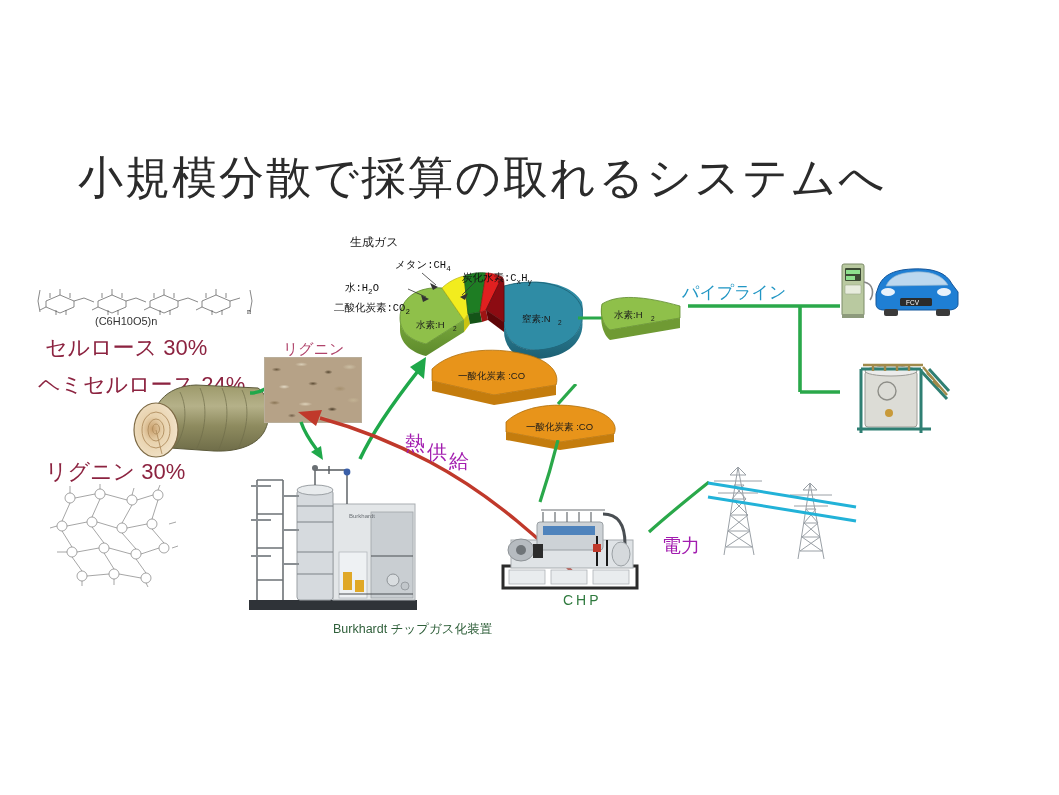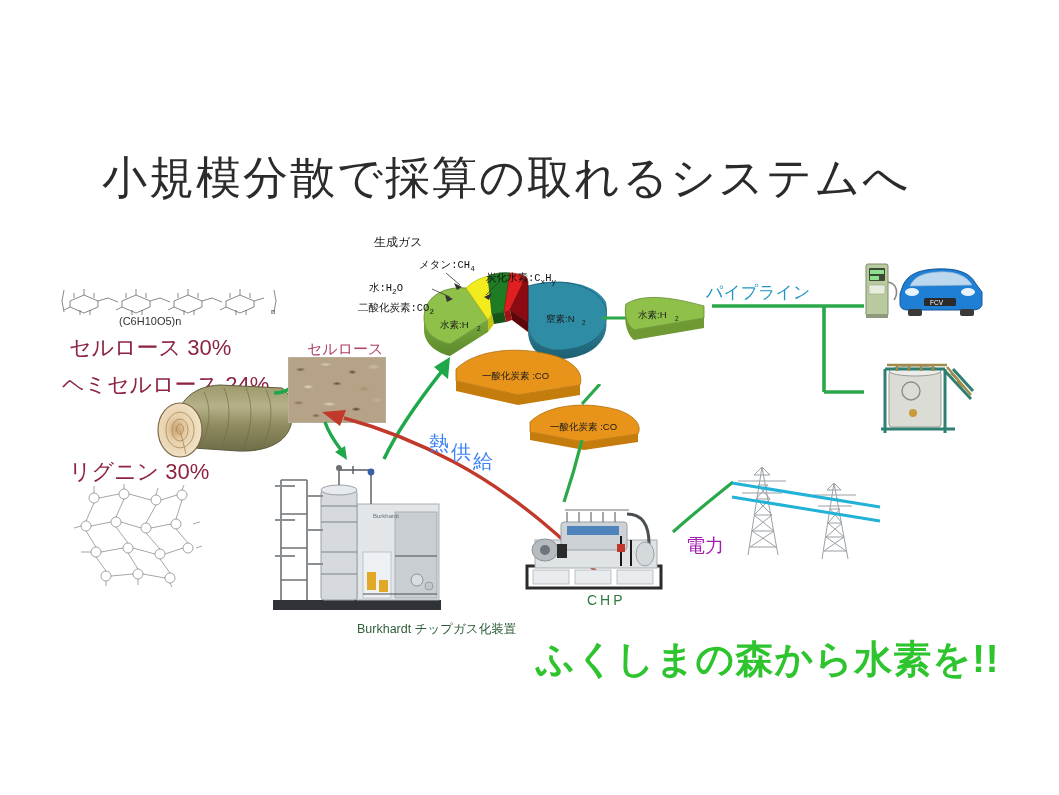--- a/index.html
+++ b/index.html
@@ -9,21 +9,20 @@
   body {
     width: 1059px; height: 795px;
     font-family: "Liberation Sans", "DejaVu Sans", sans-serif;
     overflow: hidden;
     position: relative;
   }
   #slide {
     position: absolute; left: 0; top: 0;
     width: 1029px; height: 795px;
     background: #ffffff;
-    margin-left: 24px;
   }
   .abs { position: absolute; }
 
   
   #title {
     left: 78px; top: 148px;
     width: 900px;
     font-size: 45px;
     letter-spacing: 2px;
     color: #2b2b2b;
@@ -89,21 +88,21 @@
   }
   .pie-callout sub { font-size: 7.5px; }
 
   
   #pipeline-label {
     left: 682px; top: 281px;
     color: #2196c4; font-size: 17px; white-space: nowrap;
   }
   #heat-label {
     left: 405px; top: 430px;
-    color: #3b82f6; font-size: 20px; white-space: nowrap;
+    color: #a21caf; font-size: 20px; white-space: nowrap;
   }
   #heat-label .c2 { position: relative; top: 9px; left: 2px; }
   #heat-label .c3 { position: relative; top: 18px; left: 4px; }
   #power-label {
     left: 662px; top: 533px;
     color: #a21caf; font-size: 19px; white-space: nowrap;
   }
   #chp-label {
     left: 563px; top: 592px;
     color: #2f7a3e; font-size: 14px; letter-spacing: 3px; white-space: nowrap;
@@ -229,21 +228,21 @@
       <ellipse cx="38" cy="57" rx="3.5" ry="5"></ellipse>
       <path d="M38 58 L44 82"></path>
     </g>
   </svg>
 
   <svg class="abs" style="left:248px; top:355px; width:46px; height:54px;" viewBox="0 0 46 54">
     <path d="M2 38 C14 38 22 32 30 22" stroke="#1fa84a" stroke-width="3.4" fill="none"></path>
     <path d="M34 14 L36 28 L24 24 Z" fill="#1fa84a"></path>
   </svg>
 
-  <div class="abs" id="chips-label">セルロース</div>
+  <div class="abs" id="chips-label">リグニン</div>
   <div class="abs" id="chips-photo"></div>
 
   <svg class="abs" style="left:295px; top:420px; width:42px; height:48px;" viewBox="0 0 42 48">
     <path d="M6 2 C10 14 16 22 22 30" stroke="#1fa84a" stroke-width="3.4" fill="none"></path>
     <path d="M28 40 L16 32 L26 26 Z" fill="#1fa84a"></path>
   </svg>
 
   <svg class="abs" style="left:352px; top:345px; width:90px; height:120px;" viewBox="0 0 90 120">
     <path d="M8 114 C22 84 44 54 66 26" stroke="#1fa84a" stroke-width="3.6" fill="none"></path>
     <path d="M74 12 L72 34 L58 22 Z" fill="#1fa84a"></path>
@@ -481,15 +480,14 @@
       <path d="M100 96 L120 82 M122 96 L102 82 M102 82 L118 68 M120 82 L104 68 M104 68 L116 54 M118 68 L106 54"></path>
       <path d="M90 40 L132 40 M94 51 L128 51"></path>
       <path d="M110 28 L103 35 L117 35 Z"></path>
     </g>
     <g stroke="#22b2d8" stroke-width="3" fill="none">
       <path d="M8 28 L156 52"></path>
       <path d="M8 42 L156 66"></path>
     </g>
   </svg>
 
-  <div class="abs" id="tagline">ふくしまの森から水素を!!</div>
 
 </div>
 
 </body></html>

